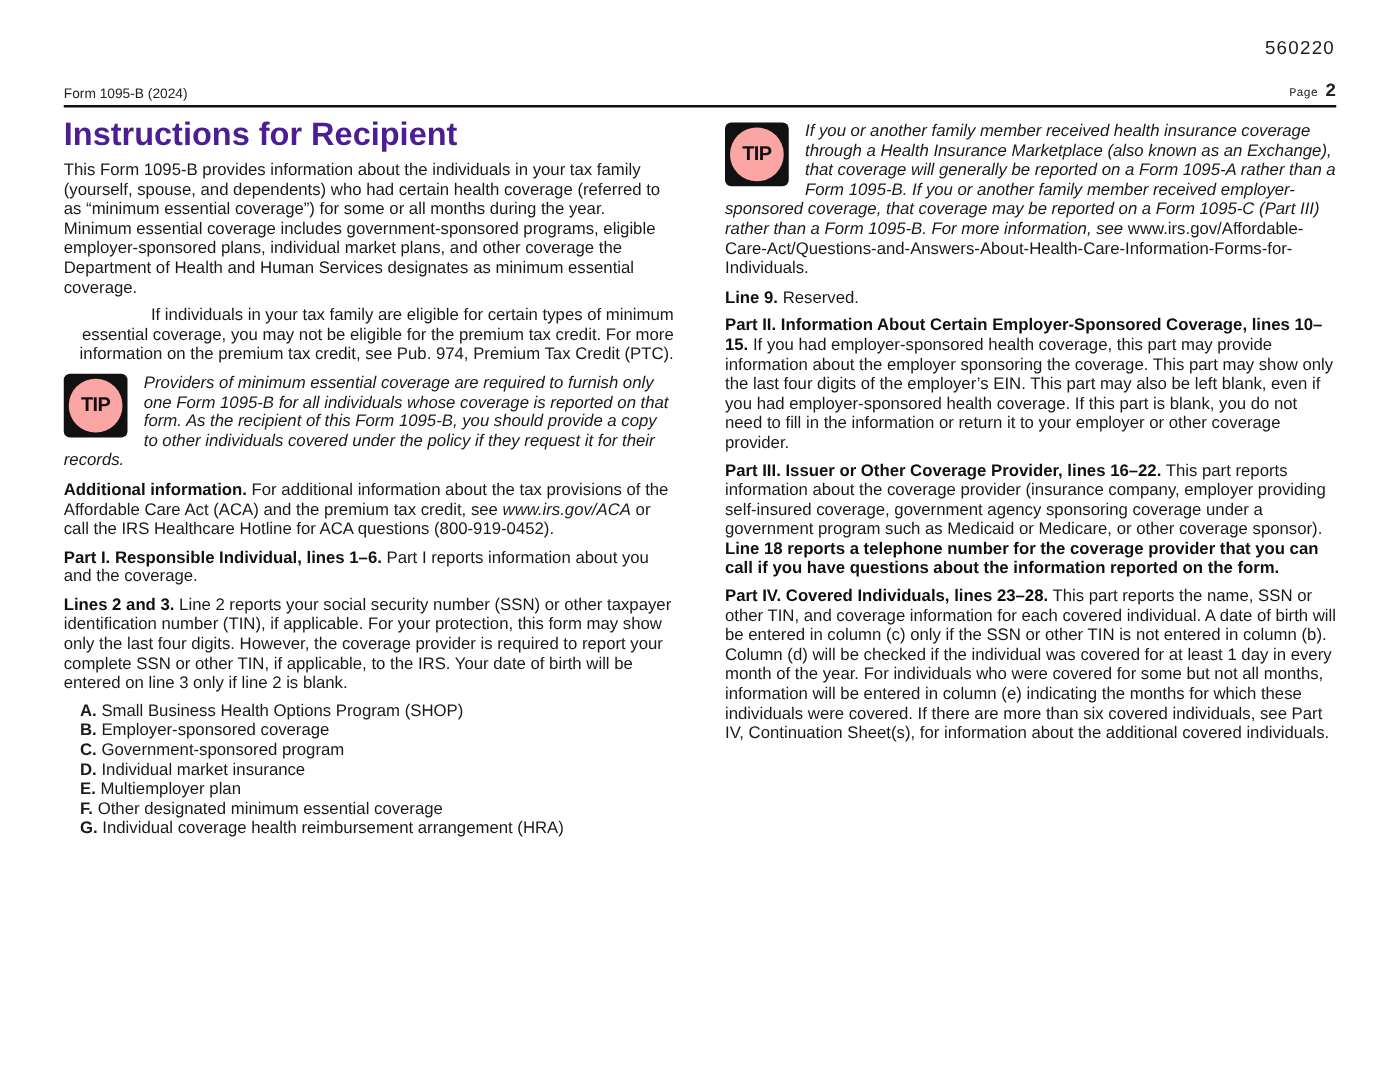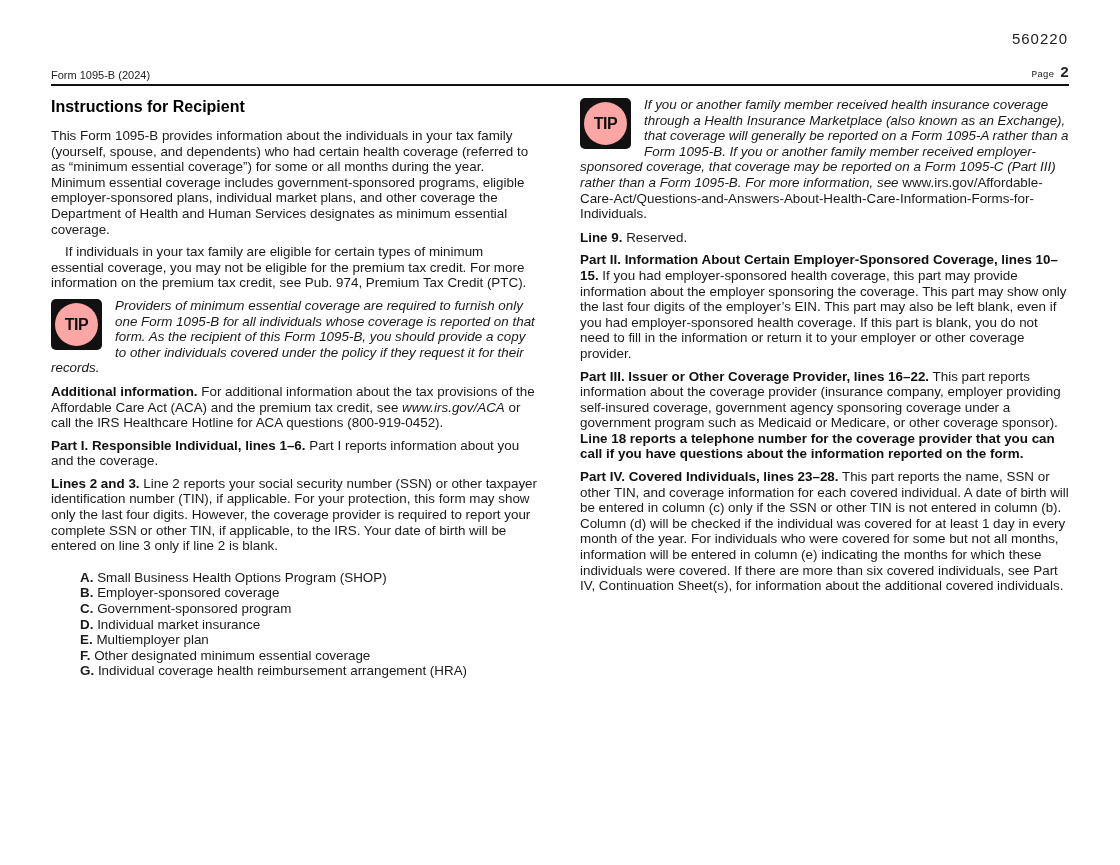--- a/index.html
+++ b/index.html
@@ -8,33 +8,33 @@
   .barcode-num { position: absolute; top: 30px; right: 52px; font-family: Liberation Sans, sans-serif;
                  font-size: 15px; letter-spacing: 1px; color: #222; }
   .header { position: absolute; top: 66px; left: 51px; width: 1018px; height: 18px;
             border-bottom: 2px solid #111; }
   .form-id { position: absolute; left: 0; bottom: 3px; font-size: 11px; color: #222; }
   .page-no { position: absolute; right: 0; bottom: 2px; font-size: 9.5px; color: #222; font-family: Liberation Mono, monospace; }
   .page-no b { font-size: 15px; font-weight: bold; }
   .col { position: absolute; top: 94px; font-size: 13.4px; line-height: 15.6px; }
   .col-left { left: 51px; width: 488px; }
   .col-right { left: 580px; width: 490px; top: 97px; }
-  h1 { font-size: 16px; font-weight: bold; margin: 0 0 8px 0; line-height: 26px; color: #000000; }
+  h1 { font-size: 26px; font-weight: bold; margin: 0 0 8px 0; line-height: 26px; color: #4c1d95; }
   p { margin: 0 0 7px 0; }
-  p.indent { text-indent: 14px; }
+  p.indent { text-indent: 14px; text-align: right; }
   .tip { position: relative; font-style: italic; margin-bottom: 8px; }
   .tip-icon { float: left; width: 51px; height: 51px; background: #111; border-radius: 5px;
               margin: 1px 13px 0 0; position: relative; }
   .tip-icon .circle { position: absolute; left: 4px; top: 4px; width: 43px; height: 43px;
                       border-radius: 50%; background: #fca5a5; display: flex; align-items: center;
                       justify-content: center; font-style: normal; font-weight: bold;
                       font-size: 16px; color: #111; letter-spacing: -0.5px; }
   .tip .link { font-style: normal; }
   b.lead { font-weight: bold; color: #111; }
-  ul.codes { list-style: none; margin: 16px; padding: 0 0 0 13px; }
+  ul.codes { list-style: none; margin: 0; padding: 0 0 0 13px; }
   ul.codes li { line-height: 15.6px; }
   ul.codes li b { font-weight: bold; }
   em.url { font-style: italic; }
 </style>
 </head>
 <body>
 
 <div class="barcode-num">560220</div>
 
 <div class="header">

